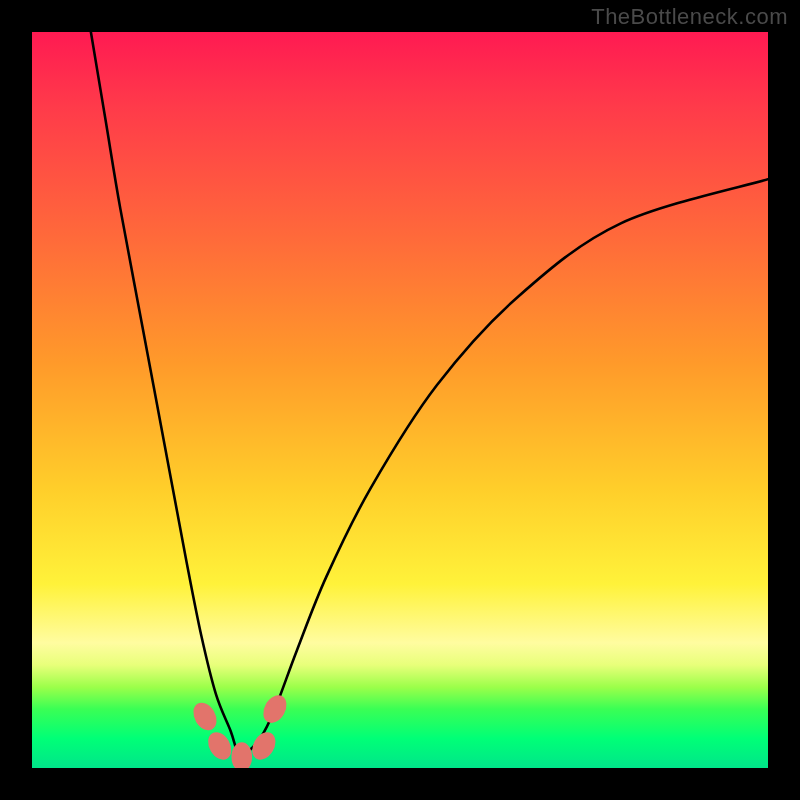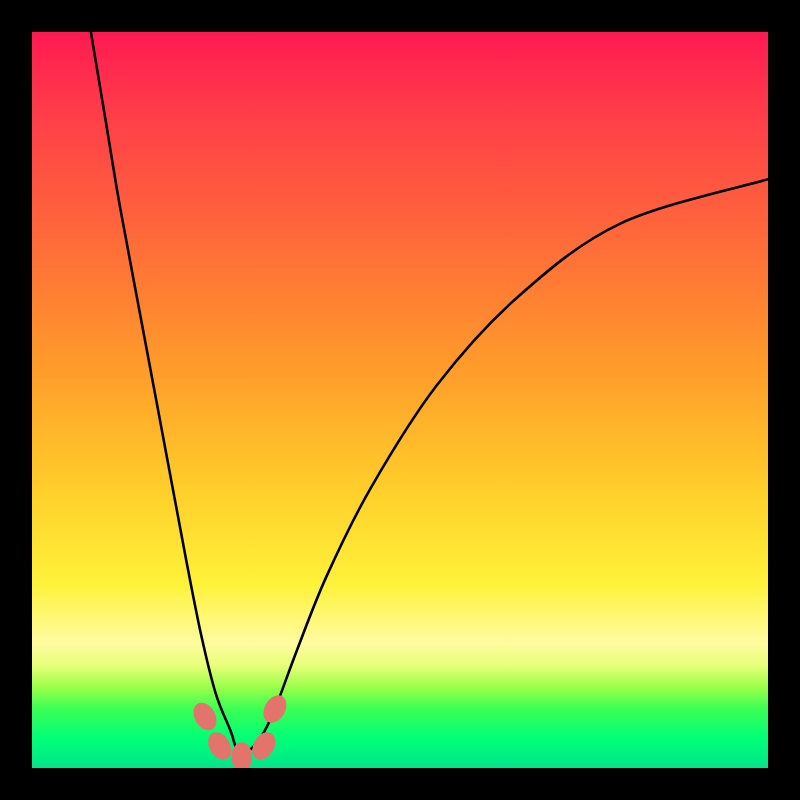--- a/index.html
+++ b/index.html
@@ -68,20 +68,21 @@
   }
   .blob {
     fill: #e2746b;
   }
 </style>
 </head>
 <body>
 
 <div class="outer">
 
+  <div class="watermark">TheBottleneck.com</div>
 
   <div class="plot-frame">
 
     <div class="gradient-bg"></div>
 
     <svg class="curve-svg" viewBox="0 0 100 100" preserveAspectRatio="none">
       <path id="curve-path" fill="none" stroke="#000" stroke-width="0.35" stroke-linecap="round" d="M 8 0 C 8.333333333333334 2, 9.333333333333334 8, 10 12 C 10.666666666666666 16, 11.166666666666666 19.333333333333332, 12 24 C 12.833333333333334 28.666666666666668, 14 34.666666666666664, 15 40 C 16 45.333333333333336, 17 50.666666666666664, 18 56 C 19 61.333333333333336, 20.166666666666668 67.66666666666667, 21 72 C 21.833333333333332 76.33333333333333, 22.333333333333332 79, 23 82 C 23.666666666666668 85, 24.333333333333332 87.83333333333333, 25 90 C 25.666666666666668 92.16666666666667, 26.5 93.66666666666667, 27 95 C 27.5 96.33333333333333, 27.66666666666667 97.5, 28.000000000000004 98 C 28.333333333333336 98.5, 28.499999999999996 98.33333333333333, 28.999999999999996 98 C 29.499999999999996 97.66666666666667, 30.333333333333332 97, 31 96 C 31.666666666666668 95, 32.166666666666664 94, 33 92 C 33.833333333333336 90, 34.833333333333336 87, 36 84 C 37.166666666666664 81, 38.333333333333336 77.66666666666667, 40 74 C 41.666666666666664 70.33333333333333, 43.5 66.33333333333333, 46 62 C 48.5 57.666666666666664, 51.66666666666667 52.333333333333336, 55.00000000000001 48 C 58.33333333333334 43.666666666666664, 61.833333333333336 39.666666666666664, 66 36 C 70.16666666666667 32.333333333333336, 74.33333333333333 28.666666666666668, 80 26 C 85.66666666666667 23.333333333333332, 96.66666666666667 21, 100 20"></path>
       <g id="markers-group">
           <ellipse cx="23.5" cy="93" rx="1.4" ry="2" class="blob" transform="rotate(-30 23.5 93)"></ellipse>
           <ellipse cx="25.5" cy="97" rx="1.4" ry="2" class="blob" transform="rotate(-30 25.5 97)"></ellipse>

